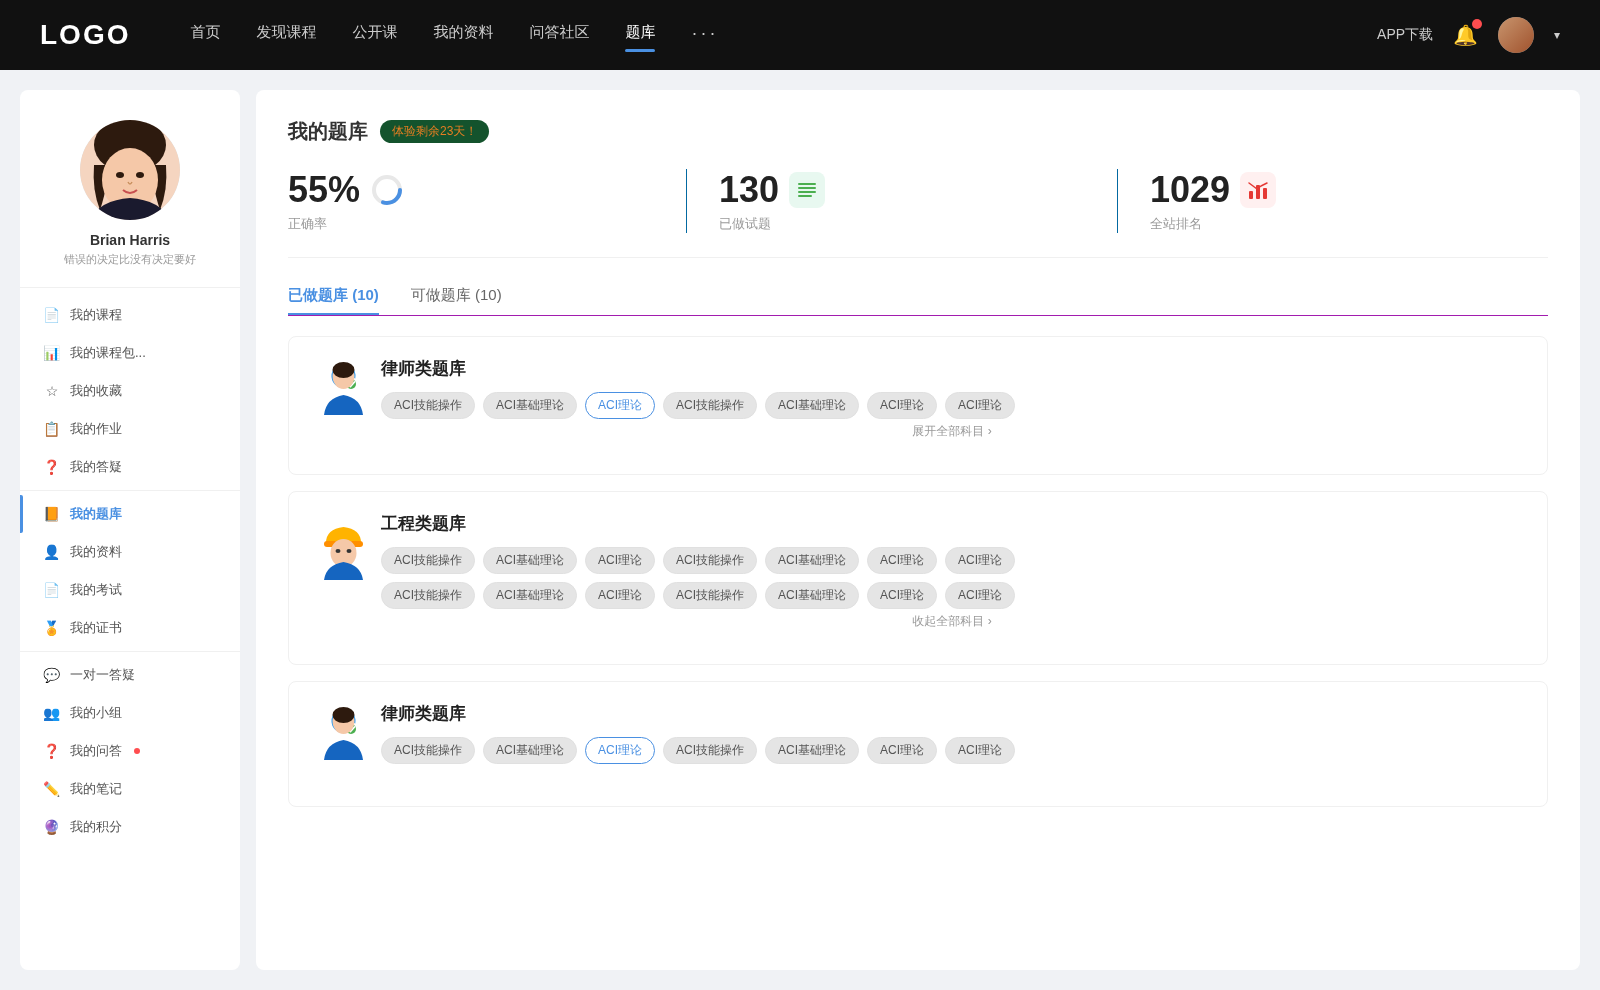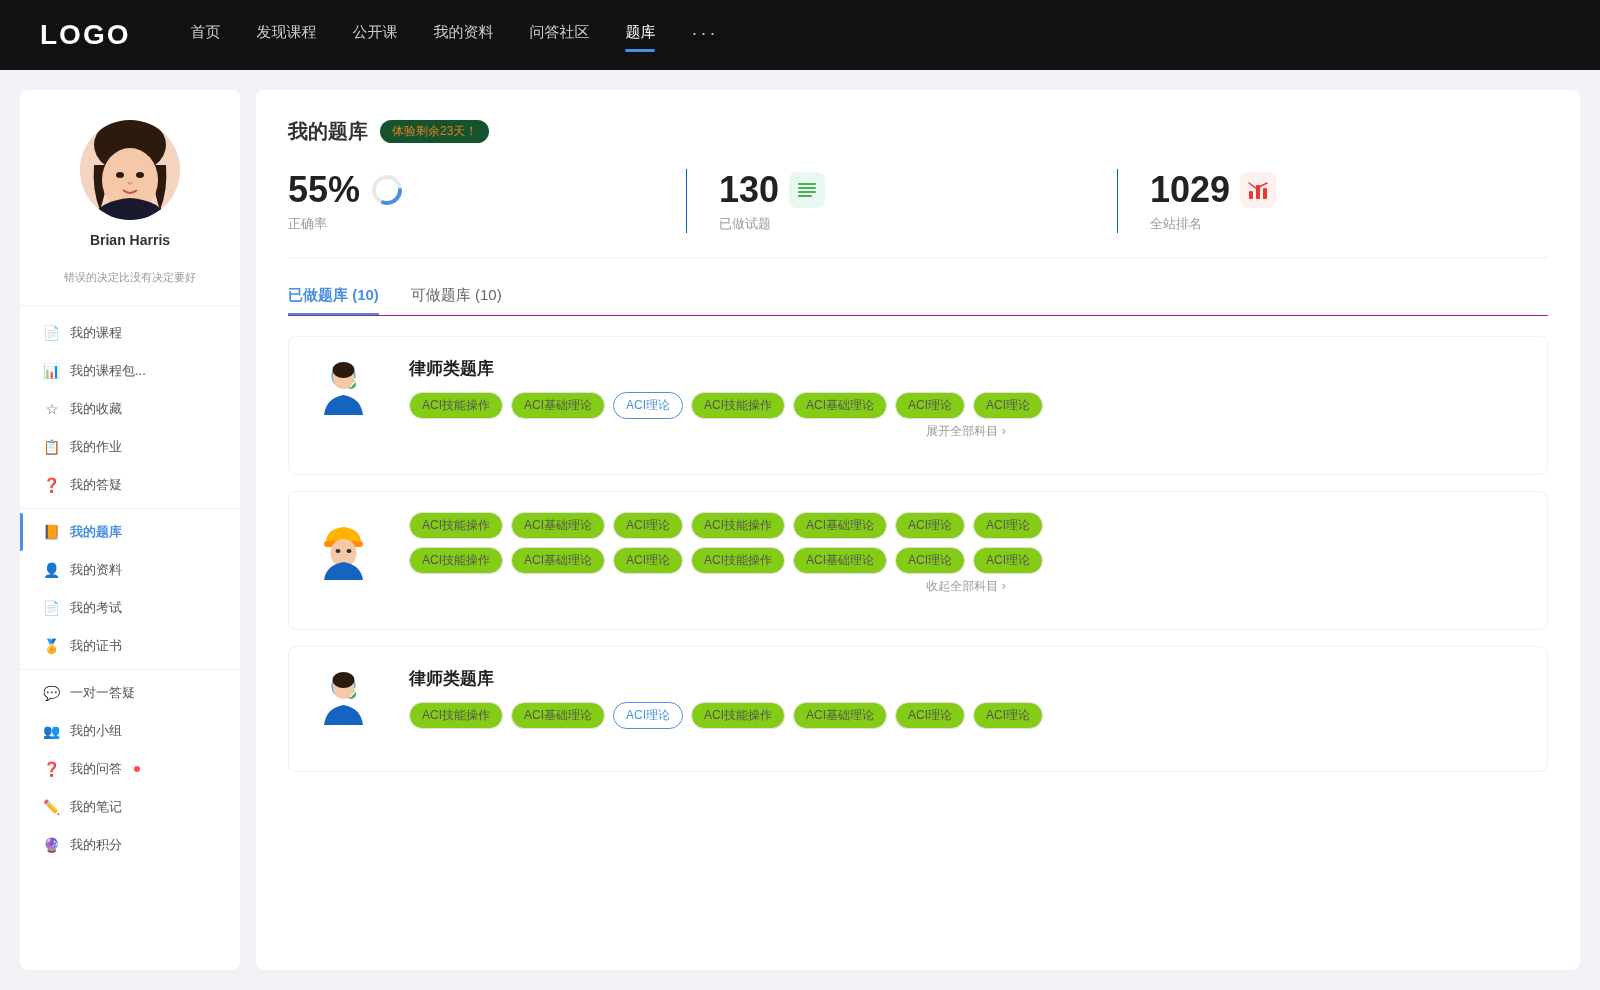--- a/index.html
+++ b/index.html
@@ -113,21 +113,21 @@
       height: 100px;
       border-radius: 50%;
       background: #ddd;
       overflow: hidden;
       margin-bottom: 12px;
     }
     .sidebar-name {
       font-size: 14px;
       font-weight: 600;
       color: #333;
-      margin-bottom: 22px;
+      margin-bottom: 4px;
     }
     .sidebar-motto {
       font-size: 11px;
       color: #999;
       margin-bottom: 20px;
       padding: 0 16px;
       text-align: center;
     }
     .sidebar-menu {
       width: 100%;
@@ -287,21 +287,21 @@
     
     .qbank-card {
       border: 1px solid #f0f0f0;
       border-radius: 8px;
       padding: 20px 24px;
       margin-bottom: 16px;
     }
     .qbank-header {
       display: flex;
       align-items: flex-start;
-      gap: 36px;
+      gap: 8px;
       margin-bottom: 14px;
     }
     .qbank-icon {
       width: 60px;
       height: 70px;
       flex-shrink: 0;
       display: flex;
       align-items: center;
       justify-content: center;
     }
@@ -319,21 +319,21 @@
       flex-wrap: wrap;
       gap: 8px;
     }
     .tag {
       padding: 4px 12px;
       border: 1px solid #e0e0e0;
       border-radius: 14px;
       font-size: 12px;
       color: #555;
       cursor: pointer;
-      background: #84cc16;
+      background: #e5e5e5;
     }
     .tag.active {
       border-color: #4a90e2;
       color: #4a90e2;
       background: #fff;
     }
     .qbank-tags-row2 {
       display: flex;
       flex-wrap: wrap;
       gap: 8px;
@@ -361,20 +361,31 @@
   <span class="navbar-logo">LOGO</span>
   <ul class="navbar-links">
     <li class="">首页</li>
     <li class="">发现课程</li>
     <li class="">公开课</li>
     <li class="">我的资料</li>
     <li class="">问答社区</li>
     <li class="active">题库</li>
     <li class=""><span class="more">···</span></li>
   </ul>
+  <div class="navbar-right">
+    <span class="navbar-app-download">APP下载</span>
+    <div class="bell-icon">
+      🔔
+      <span class="bell-badge"></span>
+    </div>
+    <div class="user-avatar-nav">
+      <div style="width:100%;height:100%;background:linear-gradient(135deg,#c8956e,#a0522d);border-radius:50%;"></div>
+    </div>
+    <span class="dropdown-arrow">▾</span>
+  </div>
 </nav>
 
 <div class="main-layout">
 
   <aside class="sidebar">
     <div class="sidebar-avatar">
       
       <svg viewBox="0 0 100 100" width="100" height="100">
         <circle cx="50" cy="50" r="50" fill="#f5d5c0"></circle>
 
@@ -565,20 +576,21 @@
 
             <ellipse cx="27.5" cy="38" rx="13" ry="14" fill="#f5c8a8"></ellipse>
 
             <ellipse cx="22" cy="36" rx="2.5" ry="2" fill="#333"></ellipse>
             <ellipse cx="33" cy="36" rx="2.5" ry="2" fill="#333"></ellipse>
 
             <path d="M8 65 Q10 50 27.5 47 Q45 50 47 65Z" fill="#1565c0"></path>
           </svg>
         </div>
         <div class="qbank-info">
+          <div class="qbank-title">工程类题库</div>
           <div class="qbank-tags">
             <span class="tag">ACI技能操作</span>
             <span class="tag">ACI基础理论</span>
             <span class="tag">ACI理论</span>
             <span class="tag">ACI技能操作</span>
             <span class="tag">ACI基础理论</span>
             <span class="tag">ACI理论</span>
             <span class="tag">ACI理论</span>
           </div>
           <div class="qbank-tags-row2">

